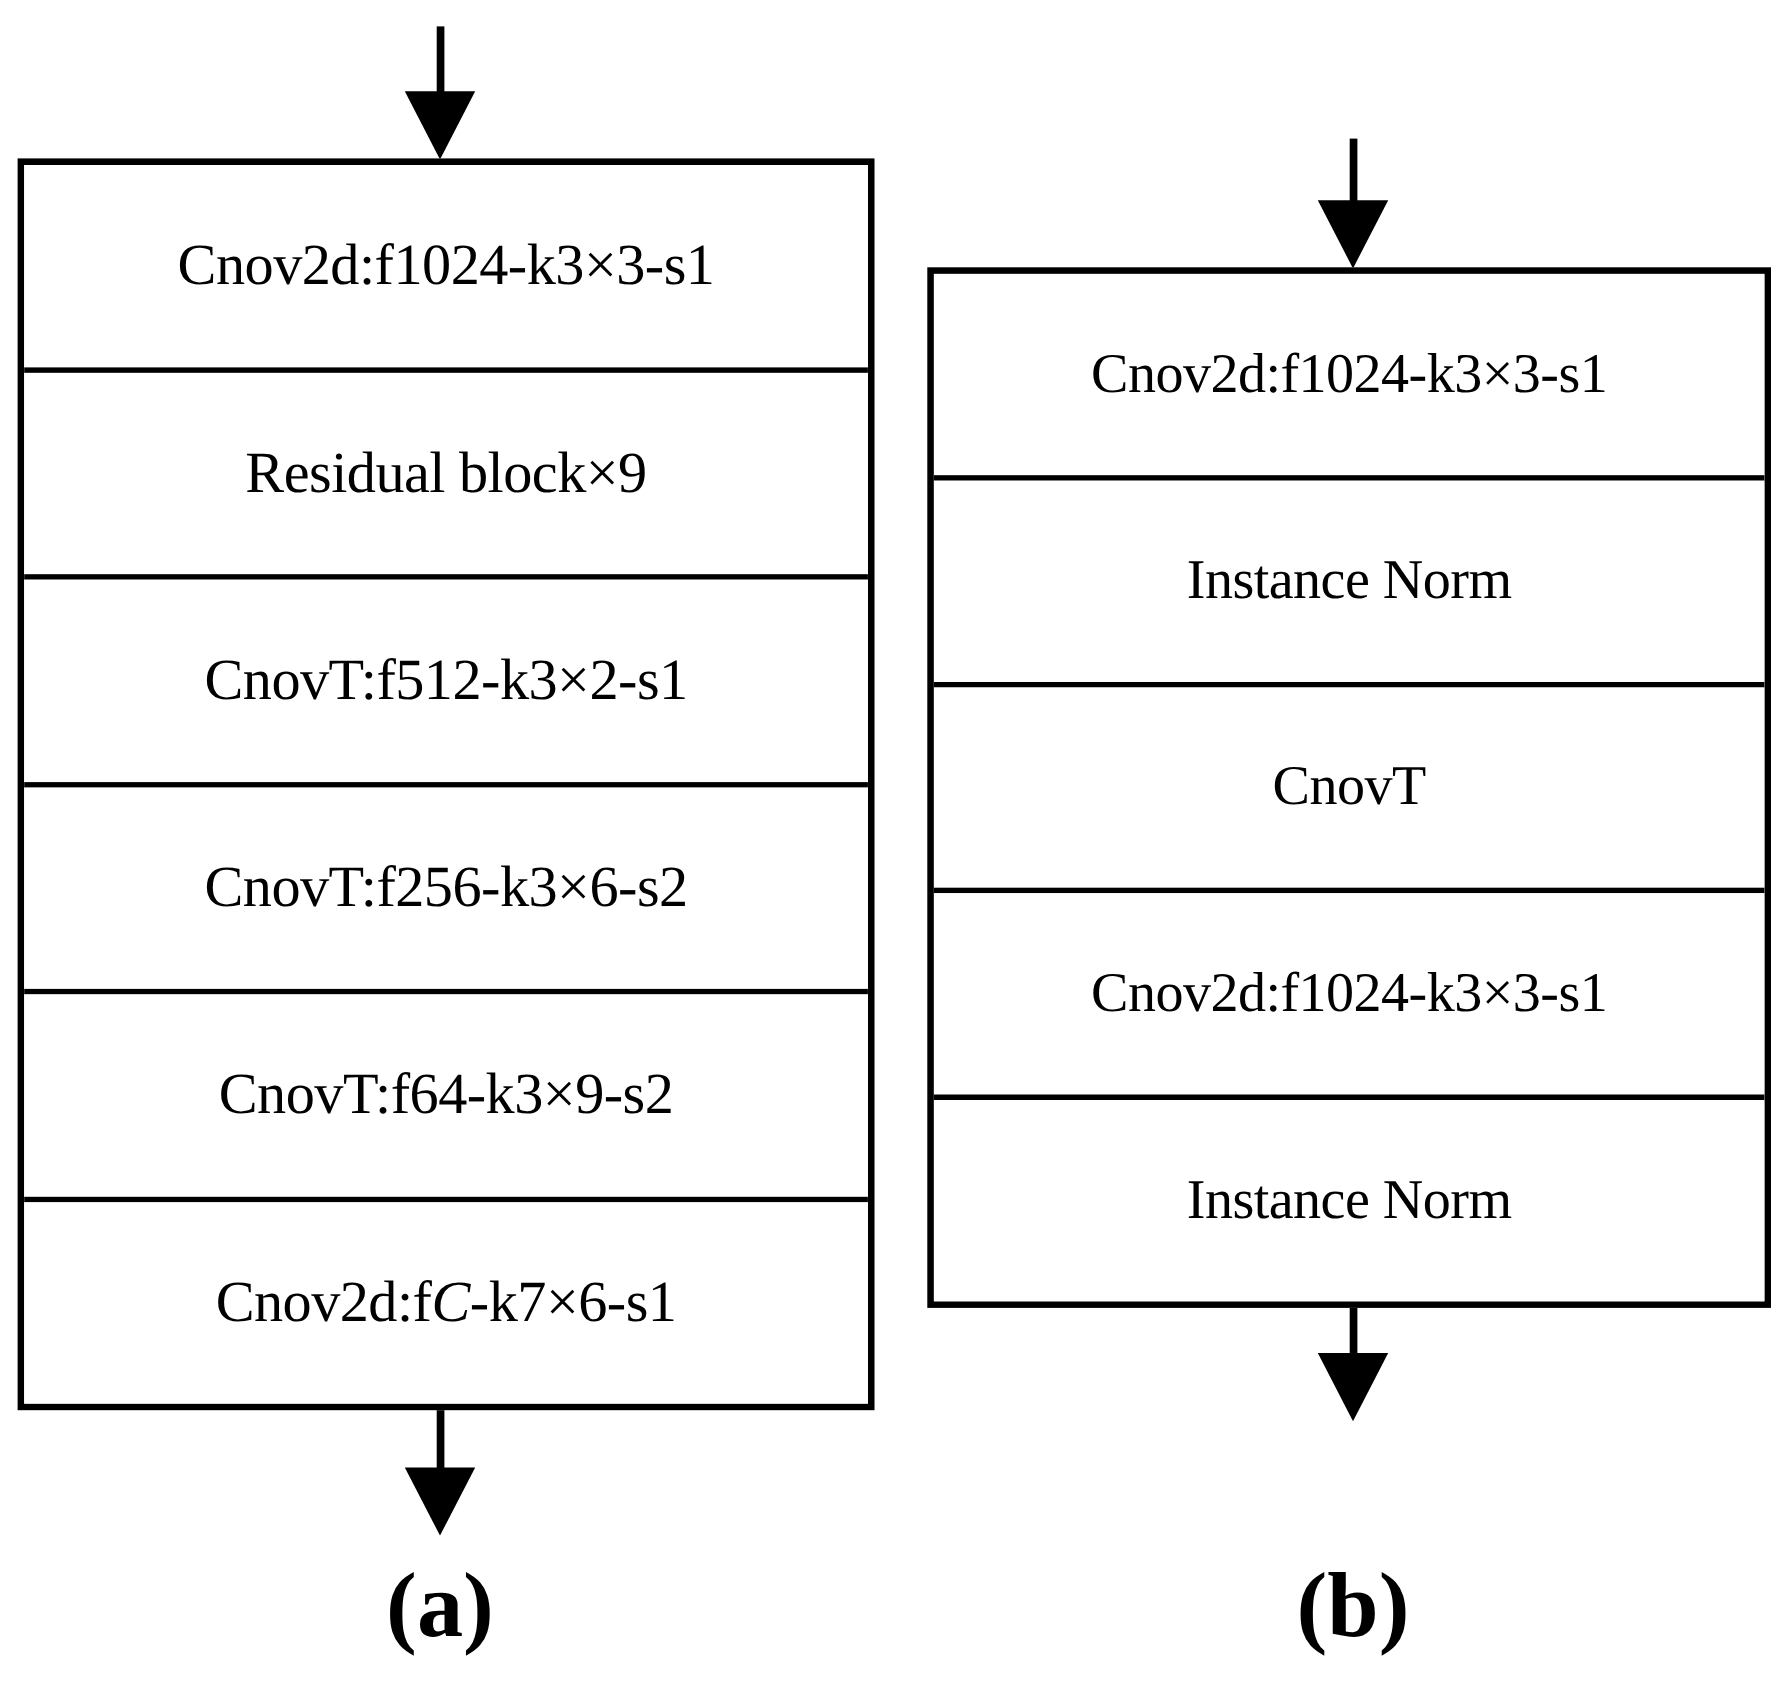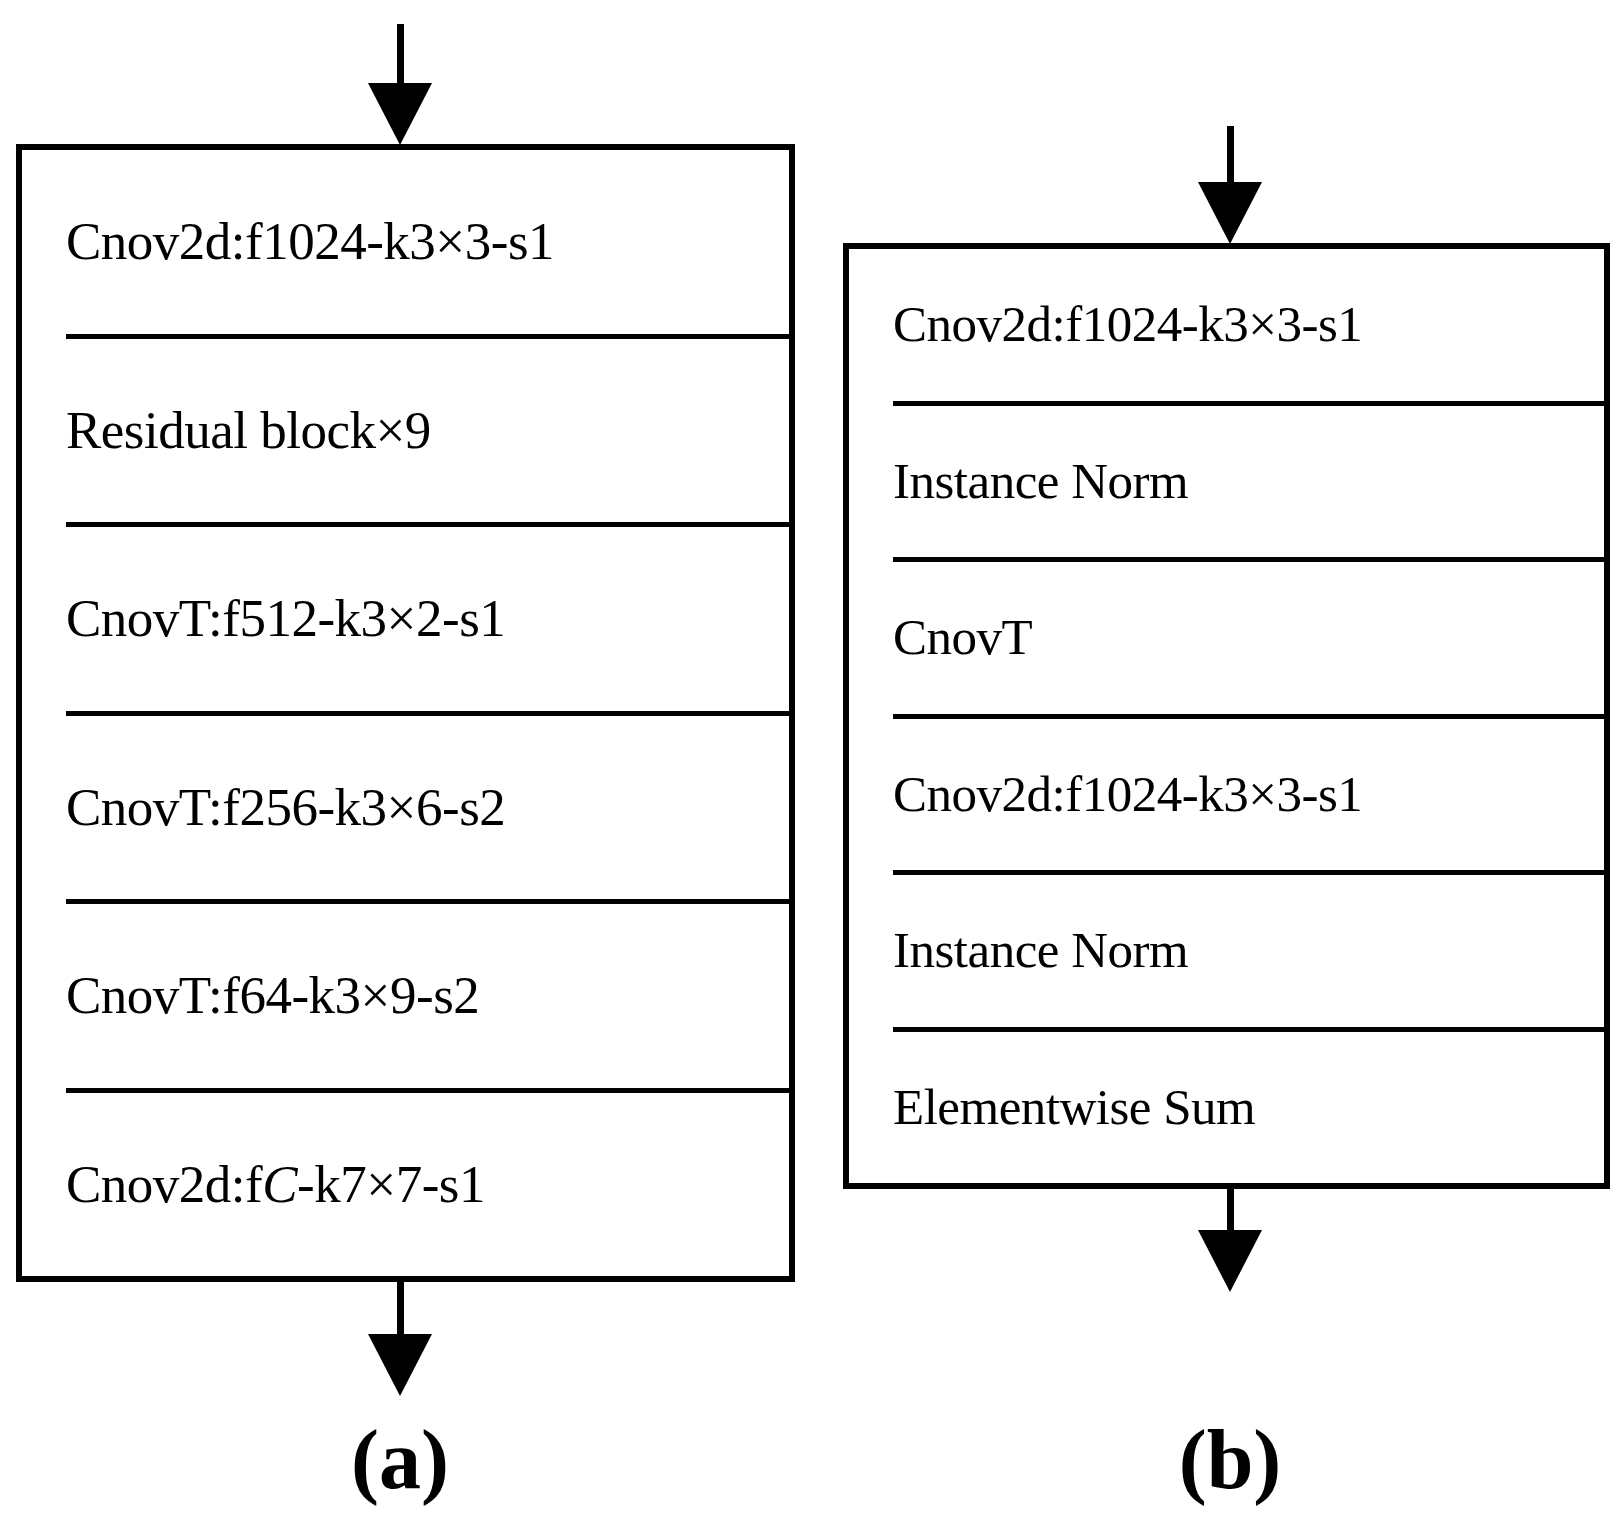--- a/index.html
+++ b/index.html
@@ -23,23 +23,23 @@
     border: 6px solid #000;
     background: #fff;
     display: flex;
     flex-direction: column;
   }
   .stack .row {
     flex: 1 1 0;
     border-bottom: 5px solid #000;
     display: flex;
     align-items: center;
+    justify-content: center;
     background: #fff;
     overflow: hidden;
-    margin-left: 44px;
   }
   .stack .row:last-child { border-bottom: none; }
   .row-label {
     font-size: 52px;
     line-height: 1;
     color: #000;
     white-space: nowrap;
     letter-spacing: -0.5px;
   }
   .row-label .it { font-style: italic; }
@@ -116,21 +116,21 @@
     <div class="row">
       <span class="row-label">CnovT:f512-k3×2-s1</span>
     </div>
     <div class="row">
       <span class="row-label">CnovT:f256-k3×6-s2</span>
     </div>
     <div class="row">
       <span class="row-label">CnovT:f64-k3×9-s2</span>
     </div>
     <div class="row">
-      <span class="row-label"><span>Cnov2d:f</span><span class="it">C</span><span>-k7×7-s1</span></span>
+      <span class="row-label"><span>Cnov2d:f</span><span class="it">C</span><span>-k7×6-s1</span></span>
     </div>
   </div>
 
   <div class="arrow" id="arrow-a-out">
     <div class="shaft"></div>
     <div class="head"></div>
   </div>
 
   <div class="caption" id="caption-a">(a)</div>
 
@@ -148,23 +148,20 @@
     </div>
     <div class="row">
       <span class="row-label">CnovT</span>
     </div>
     <div class="row">
       <span class="row-label">Cnov2d:f1024-k3×3-s1</span>
     </div>
     <div class="row">
       <span class="row-label">Instance Norm</span>
     </div>
-    <div class="row">
-      <span class="row-label">Elementwise Sum</span>
-    </div>
   </div>
 
   <div class="arrow" id="arrow-b-out">
     <div class="shaft"></div>
     <div class="head"></div>
   </div>
 
   <div class="caption" id="caption-b">(b)</div>
 
 </div>

